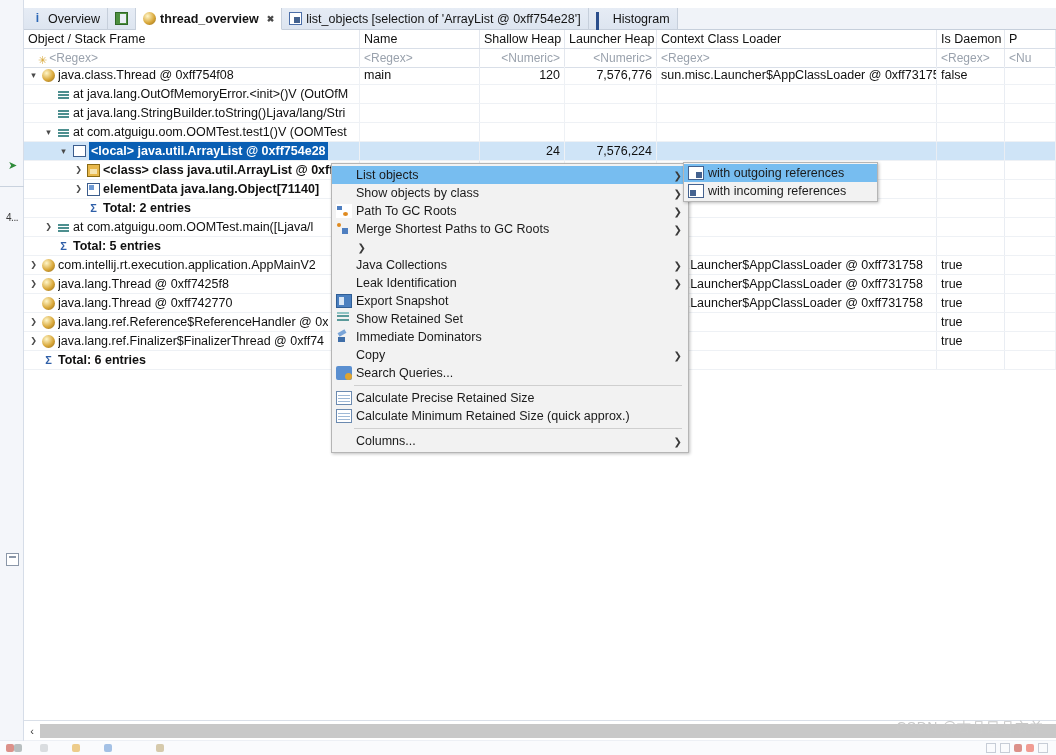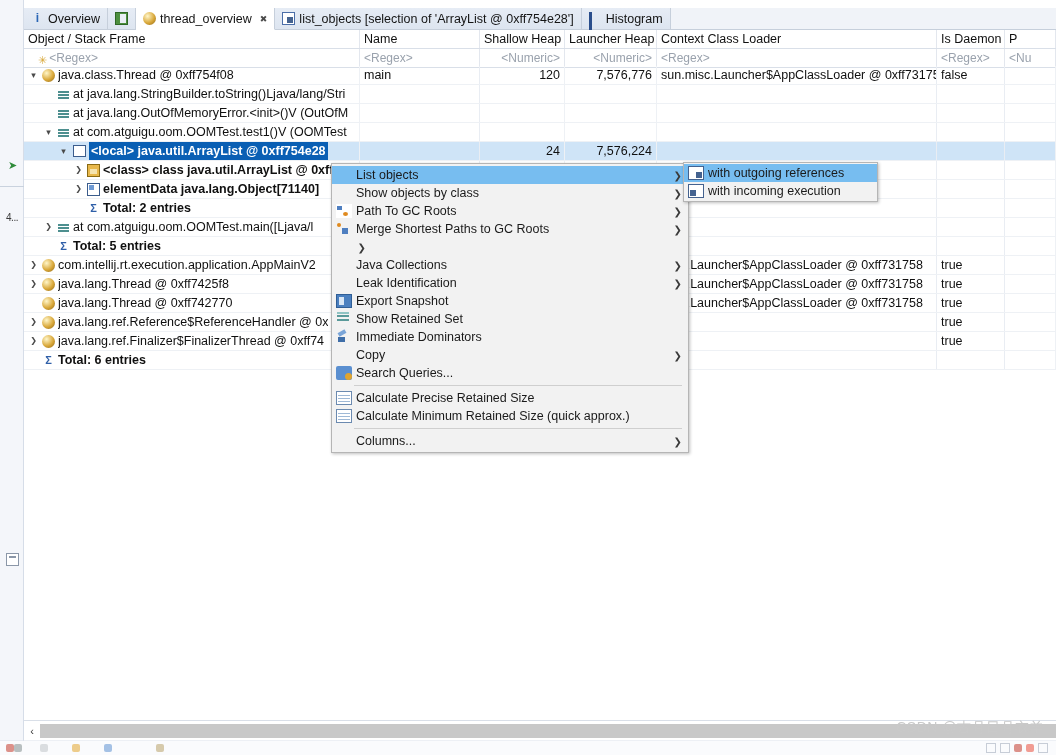--- a/index.html
+++ b/index.html
@@ -62,21 +62,21 @@
     color: #141414;
     border-right: 1px solid #c6cfdb;
     background: linear-gradient(#e6ecf5, #dde5f0);
     white-space: nowrap;
     cursor: default;
   }
   .tab.active {
     background: #ffffff;
     border-bottom: 1px solid #ffffff;
     margin-bottom: -1px;
-    font-weight: 400;
+    font-weight: 700;
   }
   .tab .tico { width: 13px; height: 13px; display:inline-block; position: relative; flex: 0 0 auto;}
   .tab .close { margin-left: 4px; font-size: 11px; color: #4a4a4a; }
 
   
   .ico-info { color:#2a66b5; font-weight:bold; font-size:12px; line-height:13px; text-align:center;}
   .ico-report { background:#4d8f3f; border:1px solid #2f6826; box-sizing:border-box; }
   .ico-report::after{content:"";position:absolute;left:4px;top:1px;right:1px;bottom:1px;background:#e9eef5;}
   .ico-thread { border-radius:50%; background:radial-gradient(circle at 35% 32%, #fff6c9 0%, #d9a83a 55%, #8d6312 100%); }
   .ico-list { background:#ffffff; border:1px solid #4b6ea8; box-sizing:border-box; }
@@ -293,34 +293,34 @@
           <div class="c shallow-col num" style="width: 85px;">120</div>
           <div class="c retained-col num" style="width: 92px;">7,576,776</div>
           <div class="c ctx-col" style="width: 280px;">sun.misc.Launcher$AppClassLoader @ 0xff731758</div>
           <div class="c daemon-col" style="width: 68px;">false</div>
           <div class="c last-col" style="width: 51px;"></div>
         </div>
         <div class="row">
           <div class="c treecell" style="width: 336px; padding-left: 19px;">
             <span class="arrow blank">·</span>
             <span class="tico2 i-frame"></span>
-            <span class="lbl">at java.lang.StringBuilder.toString()Ljava/lang/Stri</span>
+            <span class="lbl">at java.lang.OutOfMemoryError.&lt;init&gt;()V (OutOfM</span>
           </div>
           <div class="c name-col" style="width: 120px;"></div>
           <div class="c shallow-col num" style="width: 85px;"></div>
           <div class="c retained-col num" style="width: 92px;"></div>
           <div class="c ctx-col" style="width: 280px;"></div>
           <div class="c daemon-col" style="width: 68px;"></div>
           <div class="c last-col" style="width: 51px;"></div>
         </div>
         <div class="row">
           <div class="c treecell" style="width: 336px; padding-left: 19px;">
             <span class="arrow blank">·</span>
             <span class="tico2 i-frame"></span>
-            <span class="lbl">at java.lang.OutOfMemoryError.&lt;init&gt;()V (OutOfM</span>
+            <span class="lbl">at java.lang.StringBuilder.toString()Ljava/lang/Stri</span>
           </div>
           <div class="c name-col" style="width: 120px;"></div>
           <div class="c shallow-col num" style="width: 85px;"></div>
           <div class="c retained-col num" style="width: 92px;"></div>
           <div class="c ctx-col" style="width: 280px;"></div>
           <div class="c daemon-col" style="width: 68px;"></div>
           <div class="c last-col" style="width: 51px;"></div>
         </div>
         <div class="row">
           <div class="c treecell" style="width: 336px; padding-left: 19px;">
@@ -573,21 +573,21 @@
       </div>
     </div>
 
   <div class="submenu" id="submenu">
       <div class="mi hl">
         <span class="mico sm-out"></span>
         <span class="mtext">with outgoing references</span>
       </div>
       <div class="mi">
         <span class="mico sm-in"></span>
-        <span class="mtext">with incoming execution</span>
+        <span class="mtext">with incoming references</span>
       </div>
     </div>
 
   <div class="hscroll">
     <div class="hs-btn">‹</div>
     <div class="hs-track">
       <div class="hs-thumb"></div>
     </div>
   </div>
 

